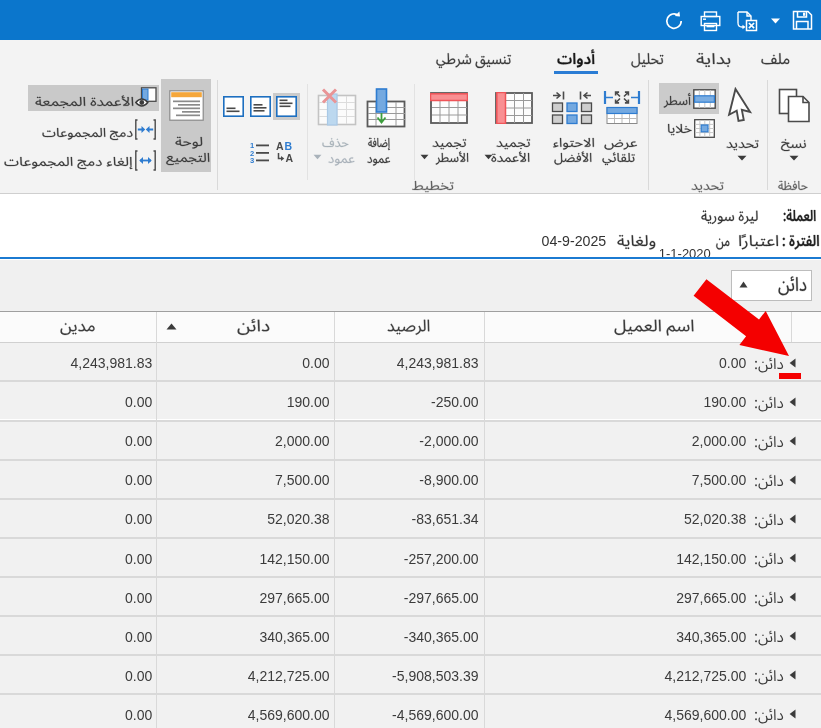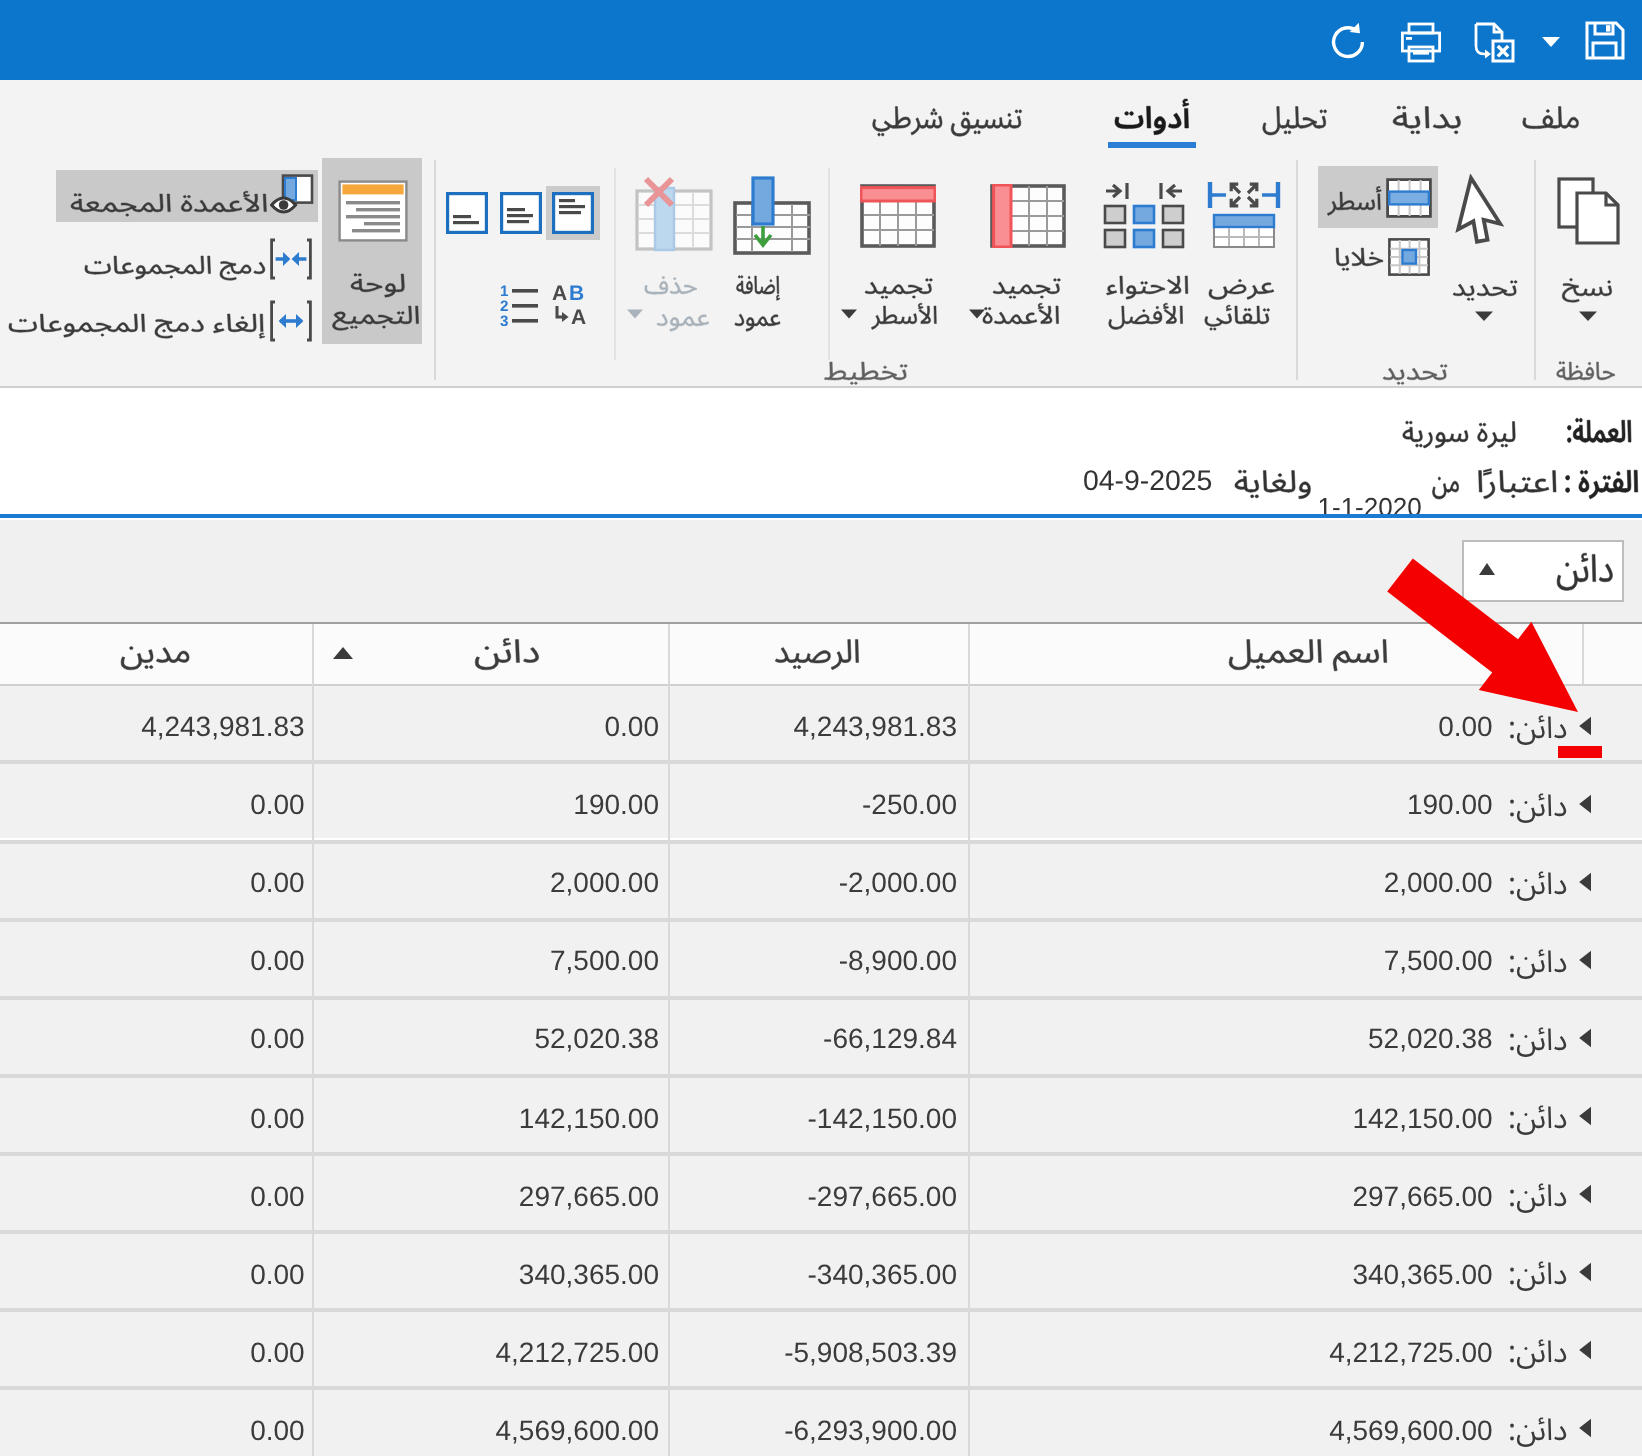--- a/index.html
+++ b/index.html
@@ -399,31 +399,31 @@
 <div style="position:absolute;right:342.5px;top:473.4px;font-size:14px;line-height:14px;color:#3b3b3b;white-space:nowrap">-8,900.00</div>
 <div style="position:absolute;right:491.5px;top:473.4px;font-size:14px;line-height:14px;color:#3b3b3b;white-space:nowrap">7,500.00</div>
 <div style="position:absolute;right:668.7px;top:473.4px;font-size:14px;line-height:14px;color:#3b3b3b;white-space:nowrap">0.00</div>
 <svg style="position:absolute;left:788.5px;top:513.7px" width="7" height="10" viewBox="0 0 7 10">
     <path d="M6.5 0.4 V9.6 L0.6 5 Z" fill="#3b3b3b"></path>
   </svg>
 <svg style="position:absolute;left:754.3px;top:507.1px;overflow:visible" width="30" height="27">
     <use href="#gl" transform="translate(0,18)" fill="#3b3b3b"></use>
   </svg>
 <div style="position:absolute;right:74.7px;top:512.4px;font-size:14px;line-height:14px;color:#3b3b3b;white-space:nowrap">52,020.38</div>
-<div style="position:absolute;right:342.5px;top:512.4px;font-size:14px;line-height:14px;color:#3b3b3b;white-space:nowrap">-66,129.84</div>
+<div style="position:absolute;right:342.5px;top:512.4px;font-size:14px;line-height:14px;color:#3b3b3b;white-space:nowrap">-83,651.34</div>
 <div style="position:absolute;right:491.5px;top:512.4px;font-size:14px;line-height:14px;color:#3b3b3b;white-space:nowrap">52,020.38</div>
 <div style="position:absolute;right:668.7px;top:512.4px;font-size:14px;line-height:14px;color:#3b3b3b;white-space:nowrap">0.00</div>
 <svg style="position:absolute;left:788.5px;top:552.8px" width="7" height="10" viewBox="0 0 7 10">
     <path d="M6.5 0.4 V9.6 L0.6 5 Z" fill="#3b3b3b"></path>
   </svg>
 <svg style="position:absolute;left:754.3px;top:546.1px;overflow:visible" width="30" height="27">
     <use href="#gl" transform="translate(0,18)" fill="#3b3b3b"></use>
   </svg>
 <div style="position:absolute;right:74.7px;top:551.5px;font-size:14px;line-height:14px;color:#3b3b3b;white-space:nowrap">142,150.00</div>
-<div style="position:absolute;right:342.5px;top:551.5px;font-size:14px;line-height:14px;color:#3b3b3b;white-space:nowrap">-142,150.00</div>
+<div style="position:absolute;right:342.5px;top:551.5px;font-size:14px;line-height:14px;color:#3b3b3b;white-space:nowrap">-257,200.00</div>
 <div style="position:absolute;right:491.5px;top:551.5px;font-size:14px;line-height:14px;color:#3b3b3b;white-space:nowrap">142,150.00</div>
 <div style="position:absolute;right:668.7px;top:551.5px;font-size:14px;line-height:14px;color:#3b3b3b;white-space:nowrap">0.00</div>
 <svg style="position:absolute;left:788.5px;top:591.8px" width="7" height="10" viewBox="0 0 7 10">
     <path d="M6.5 0.4 V9.6 L0.6 5 Z" fill="#3b3b3b"></path>
   </svg>
 <svg style="position:absolute;left:754.3px;top:585.2px;overflow:visible" width="30" height="27">
     <use href="#gl" transform="translate(0,18)" fill="#3b3b3b"></use>
   </svg>
 <div style="position:absolute;right:74.7px;top:590.5px;font-size:14px;line-height:14px;color:#3b3b3b;white-space:nowrap">297,665.00</div>
 <div style="position:absolute;right:342.5px;top:590.5px;font-size:14px;line-height:14px;color:#3b3b3b;white-space:nowrap">-297,665.00</div>
@@ -449,18 +449,18 @@
 <div style="position:absolute;right:342.5px;top:668.6px;font-size:14px;line-height:14px;color:#3b3b3b;white-space:nowrap">-5,908,503.39</div>
 <div style="position:absolute;right:491.5px;top:668.6px;font-size:14px;line-height:14px;color:#3b3b3b;white-space:nowrap">4,212,725.00</div>
 <div style="position:absolute;right:668.7px;top:668.6px;font-size:14px;line-height:14px;color:#3b3b3b;white-space:nowrap">0.00</div>
 <svg style="position:absolute;left:788.5px;top:708.9px" width="7" height="10" viewBox="0 0 7 10">
     <path d="M6.5 0.4 V9.6 L0.6 5 Z" fill="#3b3b3b"></path>
   </svg>
 <svg style="position:absolute;left:754.3px;top:702.3px;overflow:visible" width="30" height="27">
     <use href="#gl" transform="translate(0,18)" fill="#3b3b3b"></use>
   </svg>
 <div style="position:absolute;right:74.7px;top:707.7px;font-size:14px;line-height:14px;color:#3b3b3b;white-space:nowrap">4,569,600.00</div>
-<div style="position:absolute;right:342.5px;top:707.7px;font-size:14px;line-height:14px;color:#3b3b3b;white-space:nowrap">-6,293,900.00</div>
+<div style="position:absolute;right:342.5px;top:707.7px;font-size:14px;line-height:14px;color:#3b3b3b;white-space:nowrap">-4,569,600.00</div>
 <div style="position:absolute;right:491.5px;top:707.7px;font-size:14px;line-height:14px;color:#3b3b3b;white-space:nowrap">4,569,600.00</div>
 <div style="position:absolute;right:668.7px;top:707.7px;font-size:14px;line-height:14px;color:#3b3b3b;white-space:nowrap">0.00</div>
 <svg style="position:absolute;left:0;top:0;overflow:visible" width="1" height="1">
     <polygon points="693.6,295.8 746.1,336.3 739.4,345.0 789.0,356.0 765.7,310.9 759.0,319.6 706.4,279.2" fill="#f40000"></polygon>
   </svg>
 <div style="position:absolute;left:779px;top:373.2px;width:22px;height:5.5px;background:#f40000"></div>
 </body></html>

